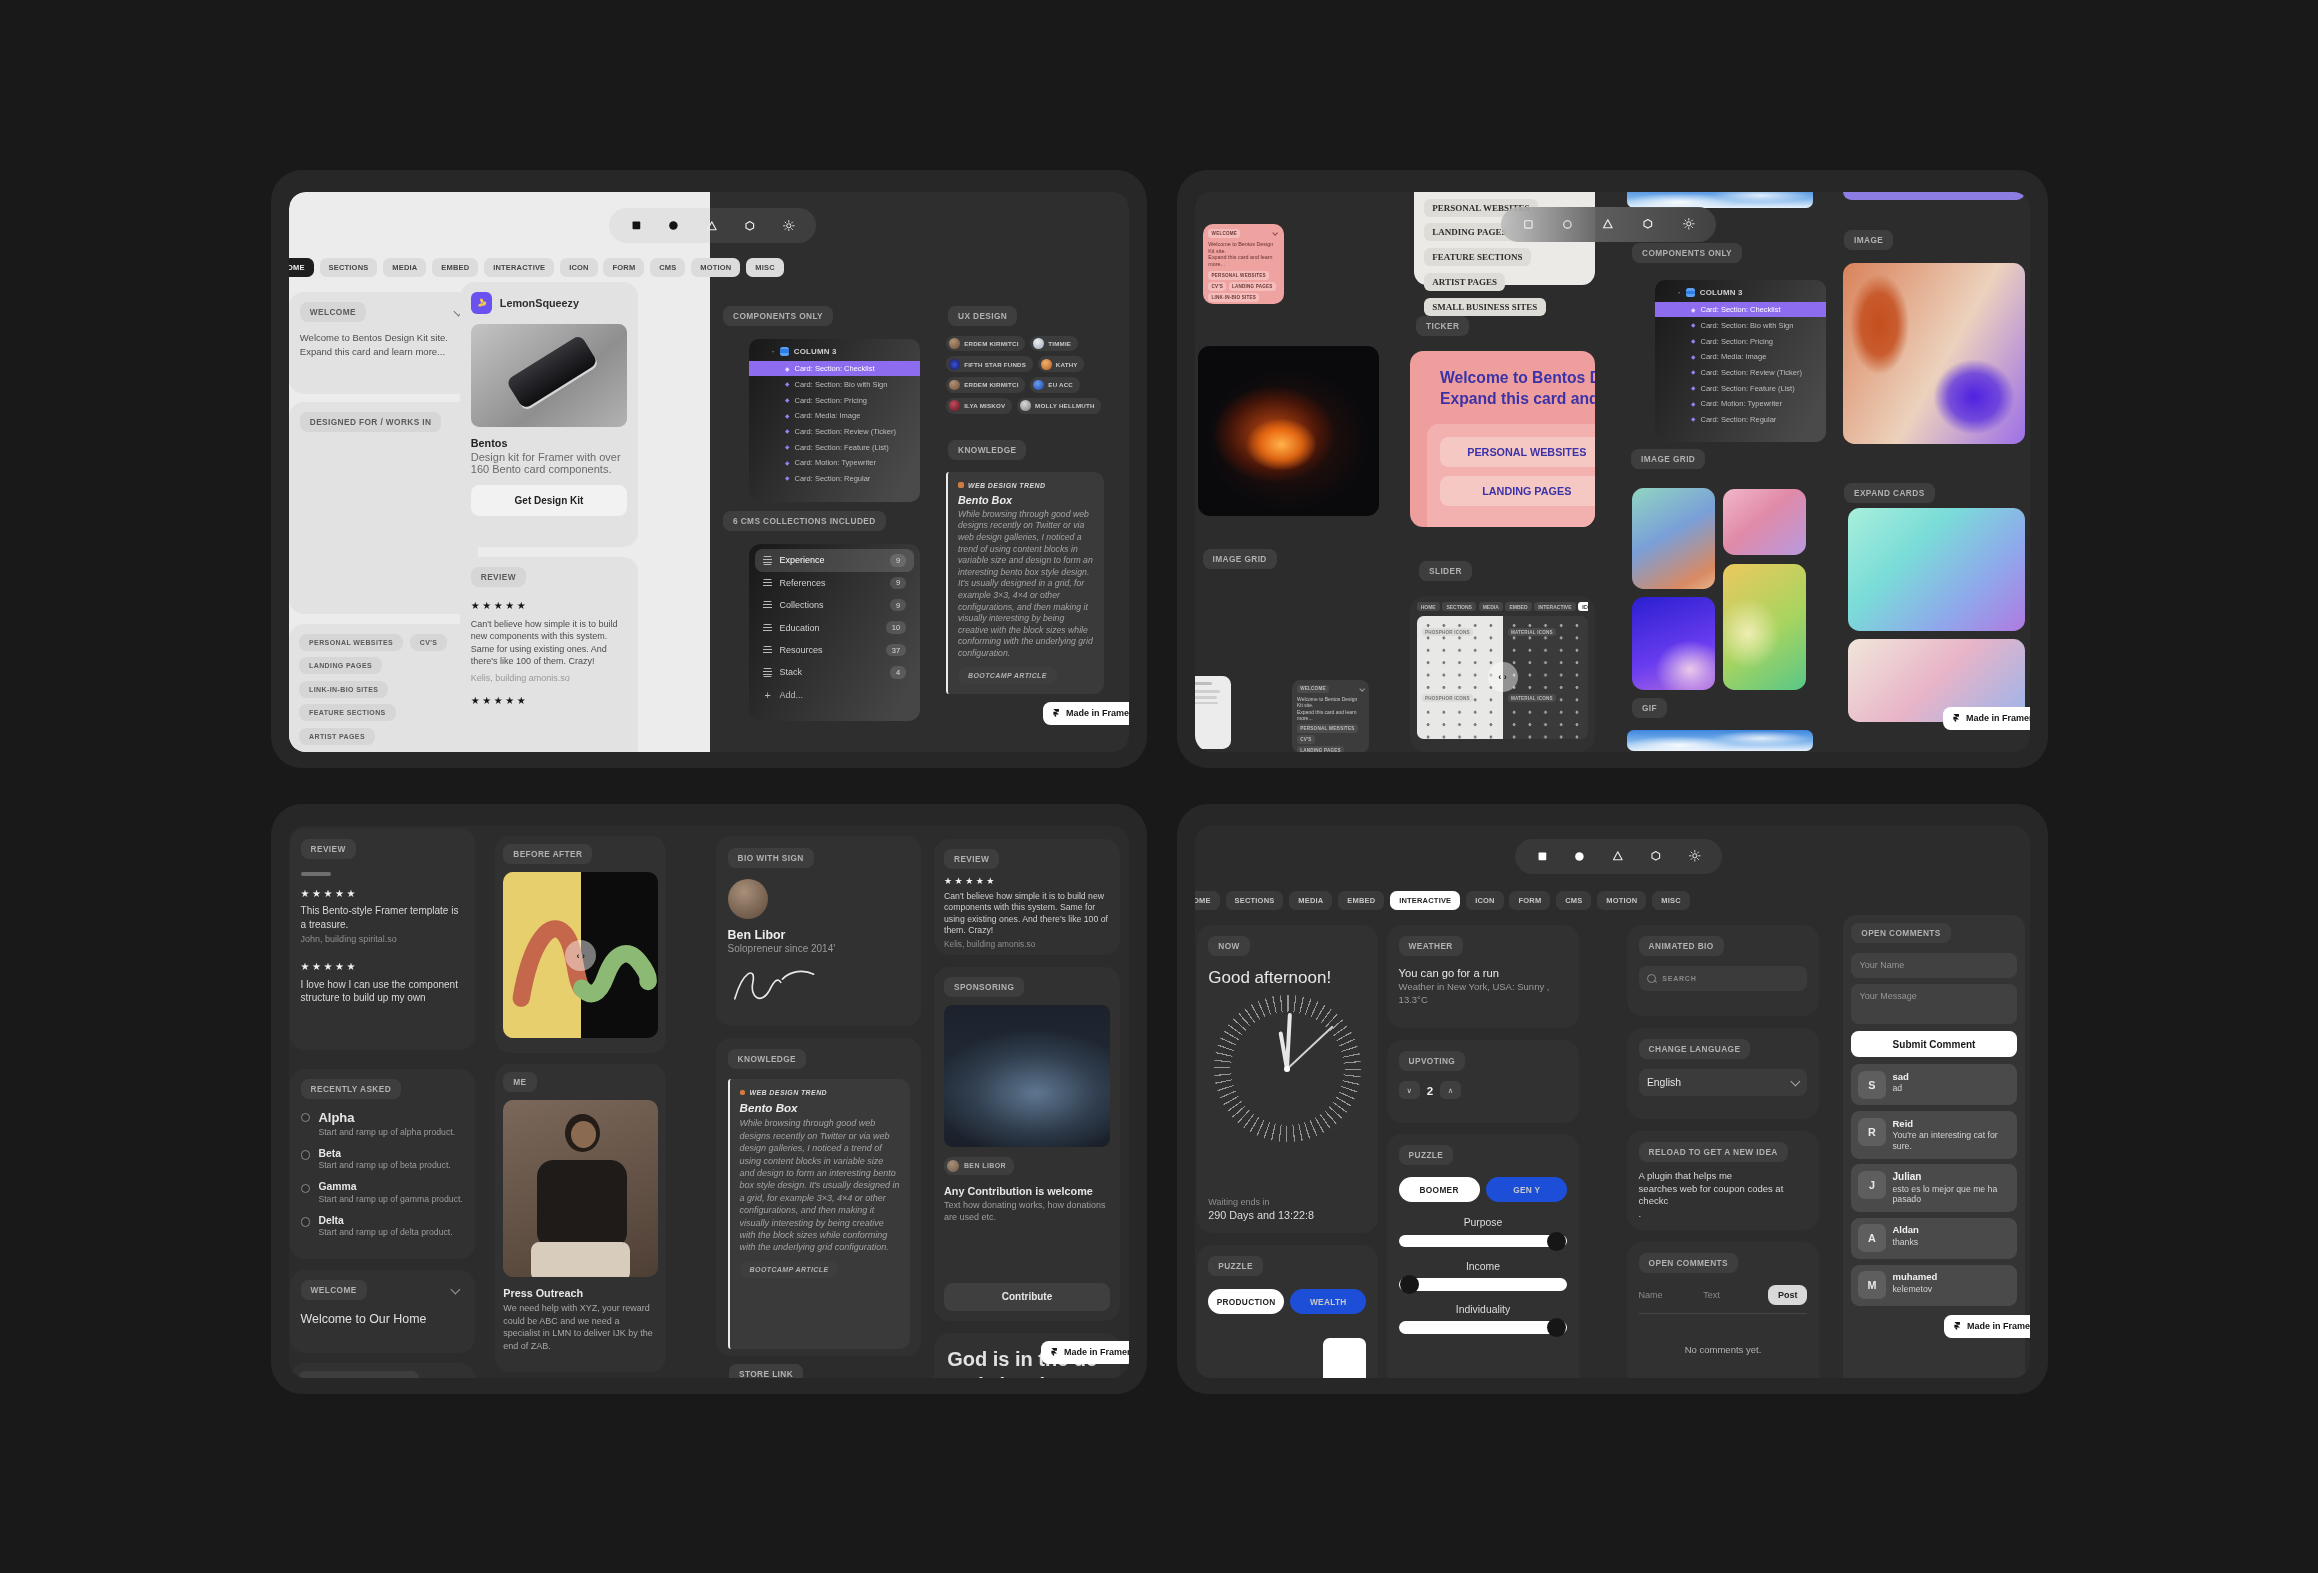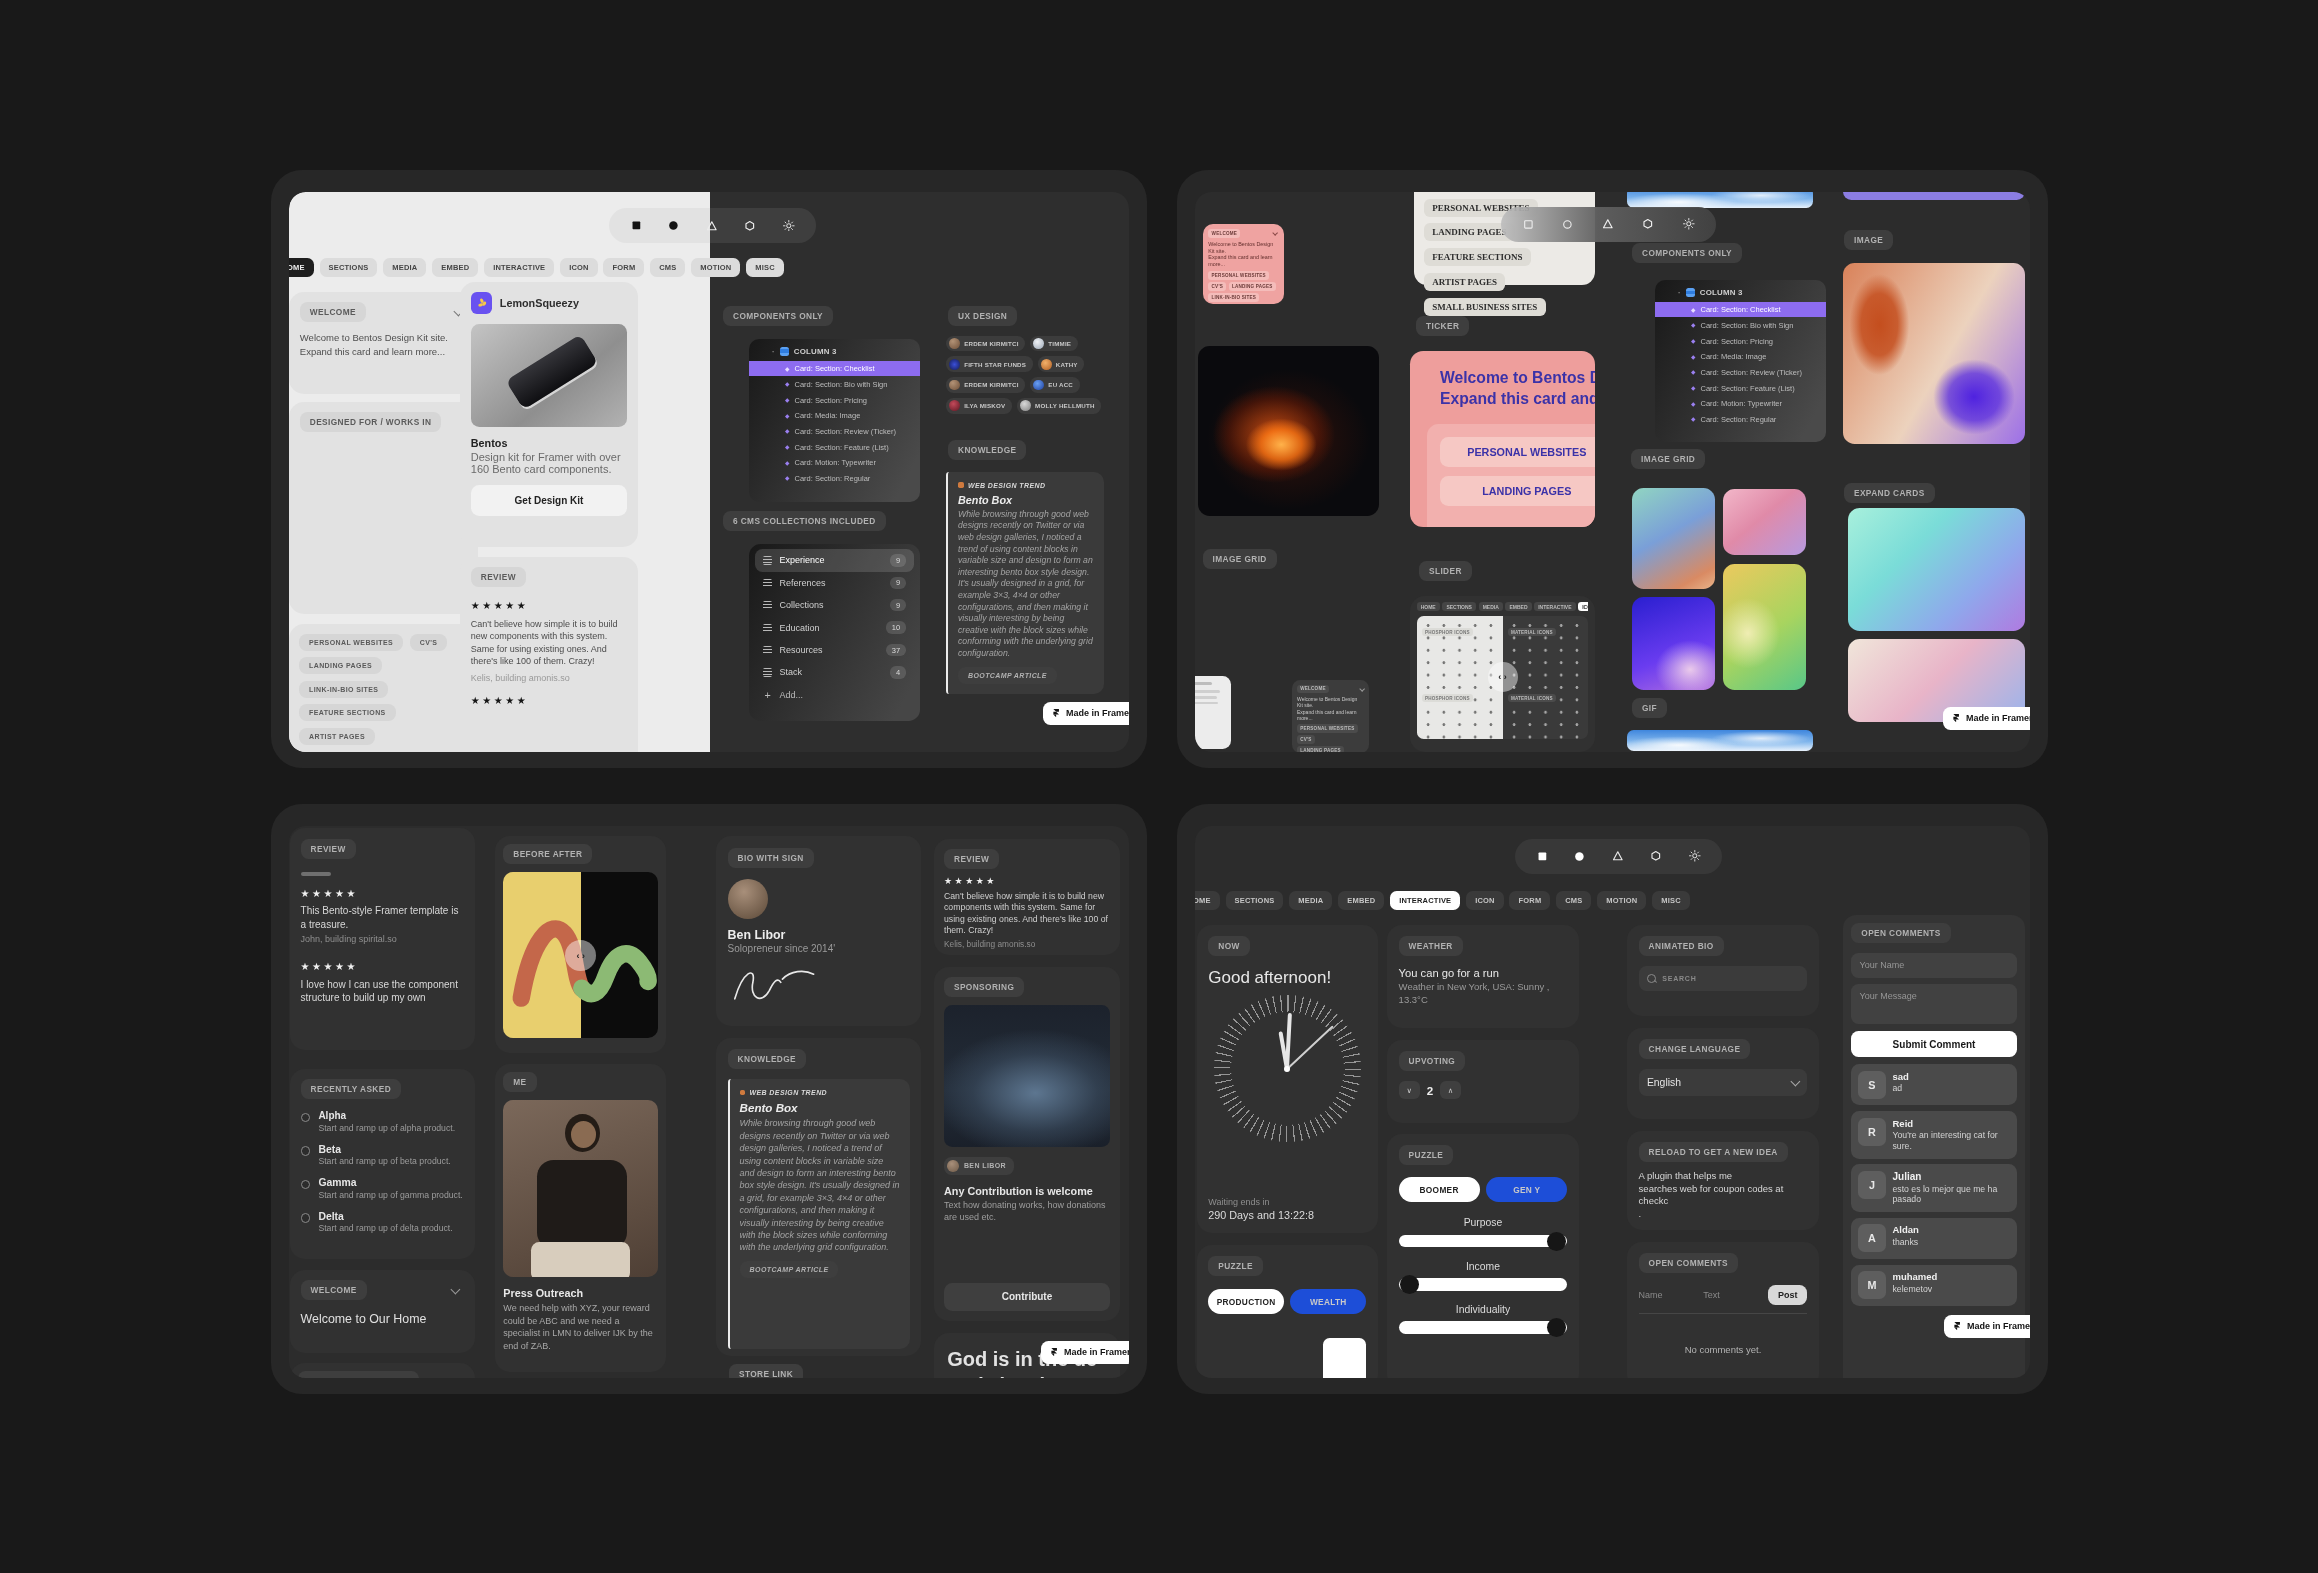--- a/index.html
+++ b/index.html
@@ -560,21 +560,21 @@
       <div class="stars" style="margin-top:16.6px;color:#f0f0f0">★★★★★</div>
       <div style="margin-top:5.8px;font-size:10px;line-height:13.2px;color:#d8d8d8">I love how I can use the component structure to build up my own</div>
     </div>
 
     <div class="abs card cd" style="left:0.8px;top:243px;width:185px;height:190px;padding:10.8px;box-sizing:border-box;overflow:hidden">
       <span class="chip d">RECENTLY ASKED</span>
       <div style="margin-top:10.8px;display:flex;flex-direction:column;gap:10px">
         <div class="recent-it">
               <span class="recent-dot"></span>
           <div>
-                <div style="font-size:10px;font-weight:700;color:#e6e6e6">Alpha</div>
+                <div style="font-size:13px;font-weight:700;color:#e6e6e6">Alpha</div>
           <div style="margin-top:1.7px;font-size:8.7px;line-height:10.8px;color:#9c9c9c">Start and ramp up of alpha product.</div>
               </div>
             </div>
         <div class="recent-it">
               <span class="recent-dot"></span>
           <div>
                 <div style="font-size:10.4px;font-weight:700;color:#e6e6e6">Beta</div>
           <div style="margin-top:1.7px;font-size:8.7px;line-height:10.8px;color:#9c9c9c">Start and ramp up of beta product.</div>
               </div>
             </div>

